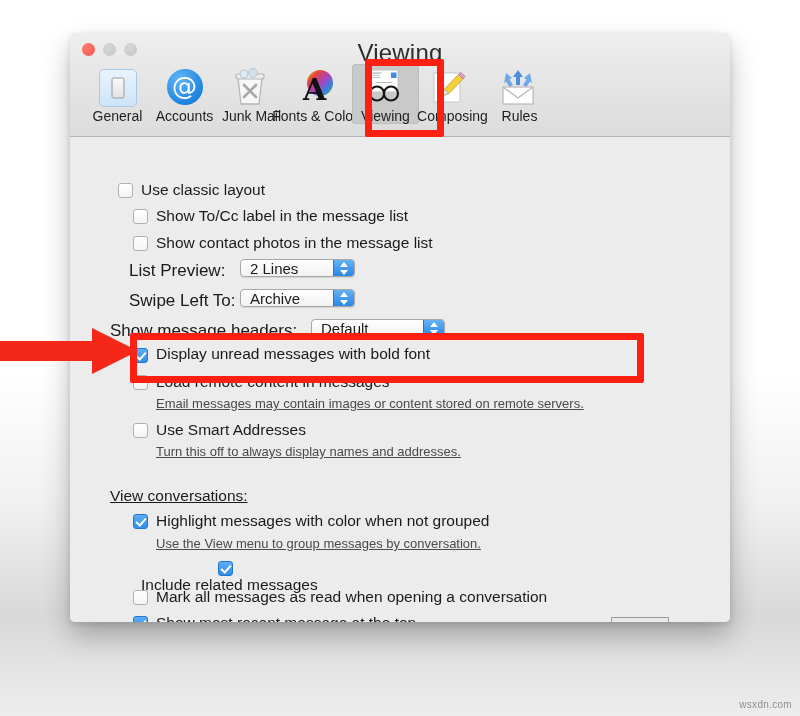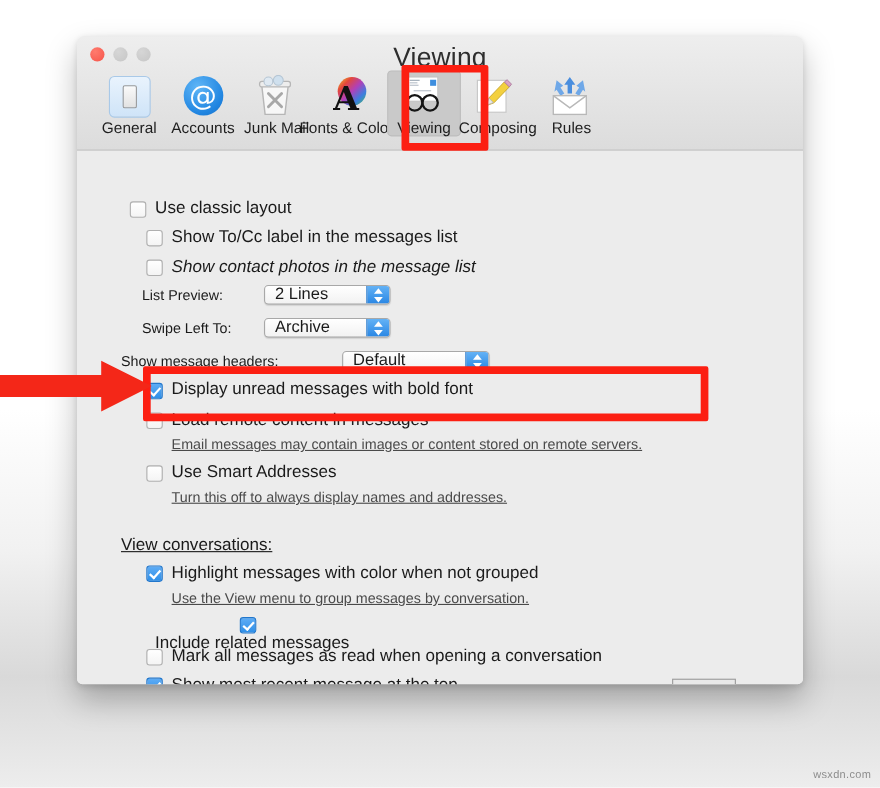--- a/index.html
+++ b/index.html
@@ -191,40 +191,40 @@
     white-space: nowrap;
   }
   .sub-note {
     position: absolute;
     font-size: 13px;
     color: #4a4a4a;
     white-space: nowrap;
     text-decoration: underline;
   }
   .field-label {
-    font-size: 13px;
+    font-size: 17px;
     color: #1a1a1a;
     white-space: nowrap;
   }
   .section-label {
     position: absolute;
     font-size: 15.5px;
     color: #1a1a1a;
     white-space: nowrap;
   }
 
   
   .popup {
     height: 18px;
     border-radius: 4px;
     background: linear-gradient(180deg,#ffffff,#f2f2f2);
     border: 1px solid #a8a8a8;
     box-shadow: 0 1px 1px rgba(0,0,0,0.10);
     display: flex;
-    align-items: flex-end;
+    align-items: center;
     box-sizing: border-box;
     position: relative;
     overflow: hidden;
   }
   .popup .pv {
     font-size: 15px;
     color: #1a1a1a;
     padding-left: 9px;
     white-space: nowrap;
   }
@@ -402,24 +402,24 @@
 
   <div id="content">
 
     <div class="row" style="left:48px; top:44px;">
       <div class="cb off"></div>
       <div class="cb-label">Use classic layout</div>
     </div>
 
     <div class="row" style="left:63px; top:70px;">
       <div class="cb off"></div>
-      <div class="cb-label">Show To/Cc label in the messages list</div>
-    </div>
-
-    <div class="row" style="left:63px; top:97px;font-style:italic;">
+      <div class="cb-label">Show To/Cc label in the message list</div>
+    </div>
+
+    <div class="row" style="left:63px; top:97px;">
       <div class="cb off"></div>
       <div class="cb-label">Show contact photos in the message list</div>
     </div>
 
     <div class="row" style="left:59px; top:124px;">
       <div class="field-label">List Preview:</div>
     </div>
     <div class="popup" style="position:absolute; left:170px; top:122px; width:115px;">
       <div class="pv">2 Lines</div>
       <div class="arrows">

